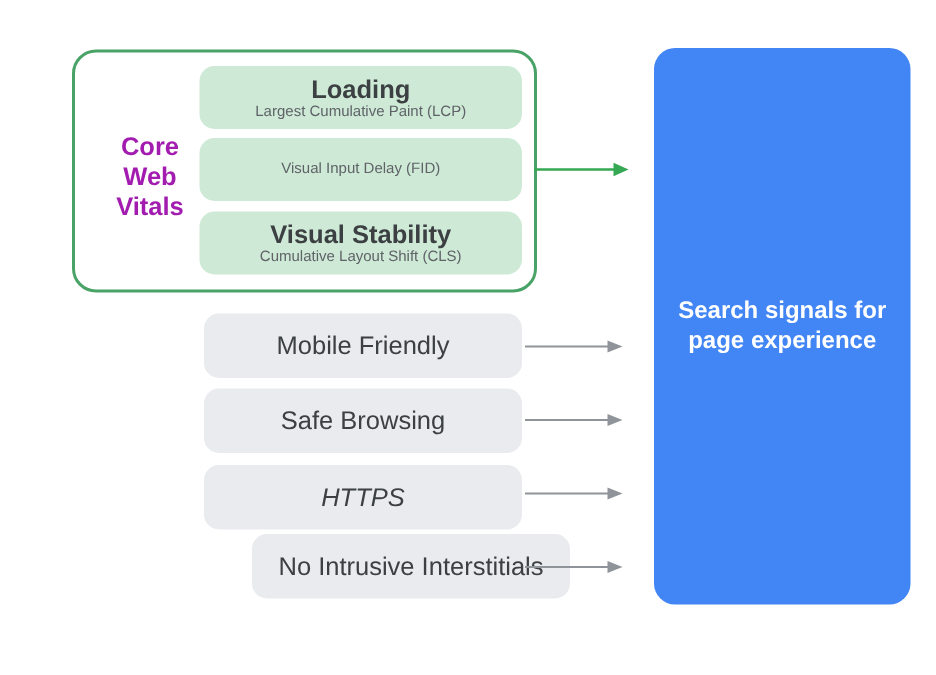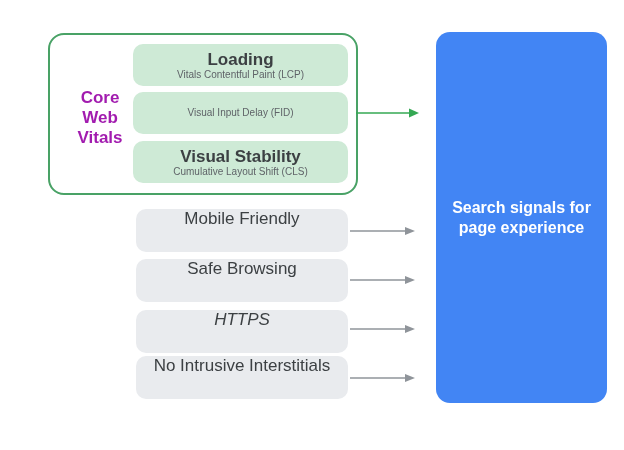--- a/index.html
+++ b/index.html
@@ -60,30 +60,31 @@
     font-size: 10px;
     color: #5f6368;
     line-height: 12px;
     white-space: nowrap;
   }
   .pill.gray {
     left: 136px;
     width: 212px; height: 43px;
     background: #e9ebee;
     display: flex;
+    align-items: center;
     justify-content: center;
     font-size: 17px;
     font-weight: 500;
     color: #3c4043;
     white-space: nowrap;
   }
   .pill.gray.g1 { top: 209px; }
   .pill.gray.g2 { top: 259px; }
   .pill.gray.g3 { top: 310px; font-style: italic; }
-  .pill.gray.g4 { top: 356px; }
+  .pill.gray.g4 { top: 356px; margin-left: 32px; }
   
   .target-box {
     position: absolute;
     left: 436px; top: 32px;
     width: 171px; height: 371px;
     background: #4285f4;
     border-radius: 14px;
     display: flex;
     align-items: center;
     justify-content: center;
@@ -102,21 +103,21 @@
 <body>
 
 <div class="stage">
 
   <div class="cwv-group"></div>
 
   <div class="cwv-label">Core Web Vitals</div>
 
   <div class="pill green p1">
     <div class="pill-title">Loading</div>
-    <div class="pill-sub">Vitals Contentful Paint (LCP)</div>
+    <div class="pill-sub">Largest Cumulative Paint (LCP)</div>
   </div>
 
   <div class="pill green p2">
     <div class="pill-sub">Visual Input Delay (FID)</div>
   </div>
 
   <div class="pill green p3">
     <div class="pill-title">Visual Stability</div>
     <div class="pill-sub">Cumulative Layout Shift (CLS)</div>
   </div>

